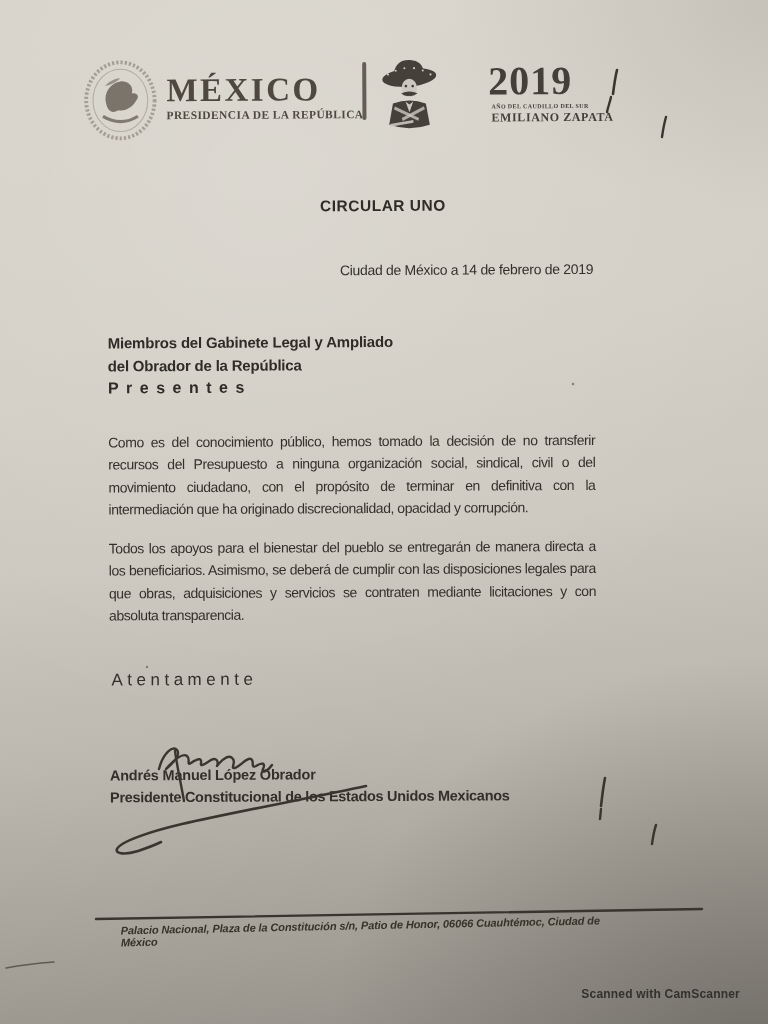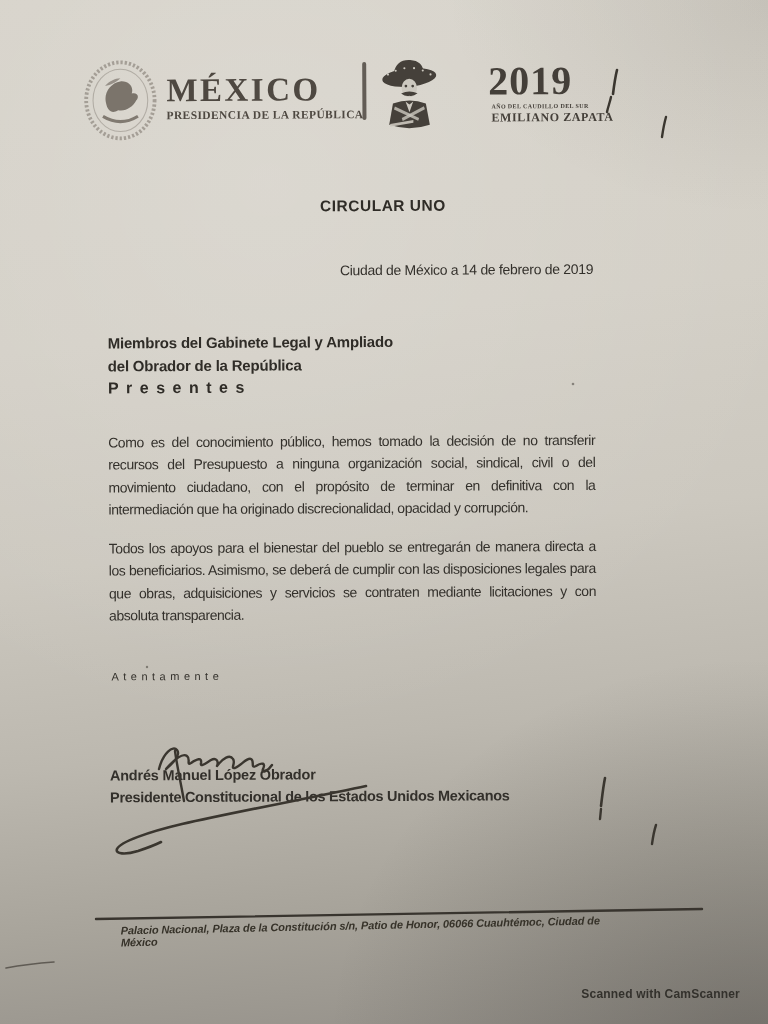--- a/index.html
+++ b/index.html
@@ -27,21 +27,21 @@
   .year-cap2{font-size:12px;letter-spacing:0.6px;margin-top:1px;margin-left:3px;}
 
   
   .title{left:0;top:197px;width:768px;text-align:center;font-size:15.5px;font-weight:bold;letter-spacing:0.5px;color:#2f2c27;}
   .dateline{left:108px;top:262px;width:486px;text-align:right;font-size:14px;letter-spacing:-0.3px;color:#33302b;}
   .recipient{left:108px;top:331px;font-size:15px;font-weight:bold;line-height:22.5px;letter-spacing:-0.2px;color:#2f2c27;}
   .recipient .spread{letter-spacing:7.5px;font-size:16px;}
   .body-par{left:108px;width:487px;margin:0;font-size:14px;line-height:22.4px;letter-spacing:-0.45px;
     text-align:justify;text-align-last:left;color:#33302b;}
   .p1{top:430px;} .p2{top:536px;}
-  .closing{left:110px;top:669px;font-size:11px;letter-spacing:4.5px;color:#33302b;}
+  .closing{left:110px;top:669px;font-size:17px;letter-spacing:4.5px;color:#33302b;}
   .signer-name{left:108px;top:766px;font-size:14.5px;font-weight:bold;letter-spacing:-0.2px;color:#33302b;}
   .signer-title{left:108px;top:788px;font-size:14.5px;font-weight:bold;letter-spacing:-0.3px;color:#33302b;}
   .footer-text{left:118px;top:923px;width:490px;font-size:11px;font-style:italic;font-weight:bold;
     letter-spacing:-0.1px;color:#363229;transform:rotate(-0.9deg);transform-origin:0 50%;}
   .camscanner{left:0;top:987px;width:740px;text-align:right;font-size:12px;font-weight:bold;
     letter-spacing:0.2px;color:#33312c;}
   svg{display:block;}
   .overlay{position:absolute;inset:0;pointer-events:none;}
 </style>
 </head>

